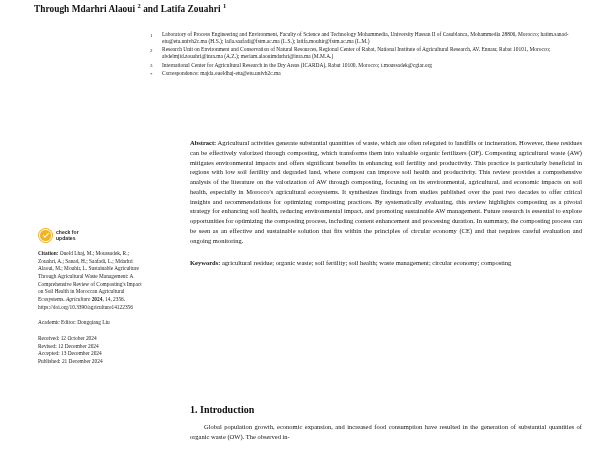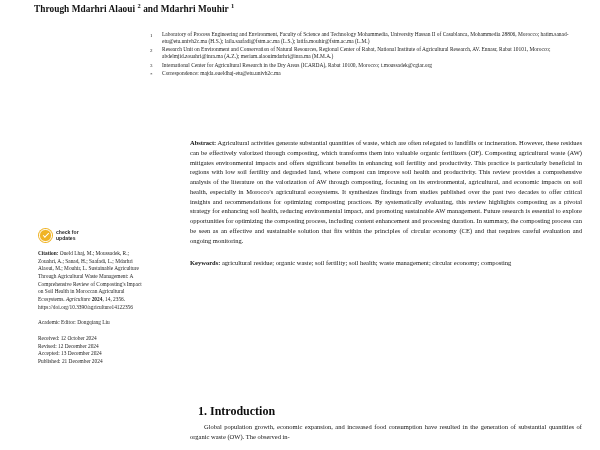--- a/index.html
+++ b/index.html
@@ -143,23 +143,23 @@
     margin-top: 13px;
     font-size: 6.5px;
     line-height: 9.75px;
     text-align: justify;
     color: #121212;
   }
   .keywords b { font-weight: bold; }
 
   .section-title {
     position: absolute;
-    left: 198px;
+    left: 190px;
     top: 404px;
-    font-size: 12px;
+    font-size: 10px;
     font-weight: bold;
     color: #0d0d0d;
     font-family: "Liberation Serif", serif;
   }
   .intro-para {
     position: absolute;
     left: 190px;
     top: 422px;
     width: 392px;
     font-size: 6.5px;
@@ -168,21 +168,21 @@
     text-indent: 14px;
     color: #121212;
   }
 </style>
 </head>
 <body>
 
 <div class="page">
 
   <div class="author-line">
-    <span>Through Mdarhri Alaoui </span><span class="sup">2</span><span> and Mdarhri Mouhir </span><span class="sup">1</span>
+    <span>Through Mdarhri Alaoui </span><span class="sup">2</span><span> and Latifa Zouahri </span><span class="sup">1</span>
   </div>
 
   <div class="affiliations">
     <div class="aff-row">
       <div class="aff-marker">1</div>
       <div class="aff-text">Laboratory of Process Engineering and Environment, Faculty of Science and Technology Mohammedia, University Hassan II of Casablanca, Mohammedia 28806, Morocco; hatim.sanad-etu@etu.univh2c.ma (H.S.); laila.saafadi@fstm.ac.ma (L.S.); latifa.mouhir@fstm.ac.ma (L.M.)</div>
     </div>
     <div class="aff-row">
       <div class="aff-marker">2</div>
       <div class="aff-text">Research Unit on Environment and Conservation of Natural Resources, Regional Center of Rabat, National Institute of Agricultural Research, AV. Ennasr, Rabat 10101, Morocco; abdelmjid.zouahri@inra.ma (A.Z.); meriam.alaouimdarhri@inra.ma (M.M.A.)</div>

